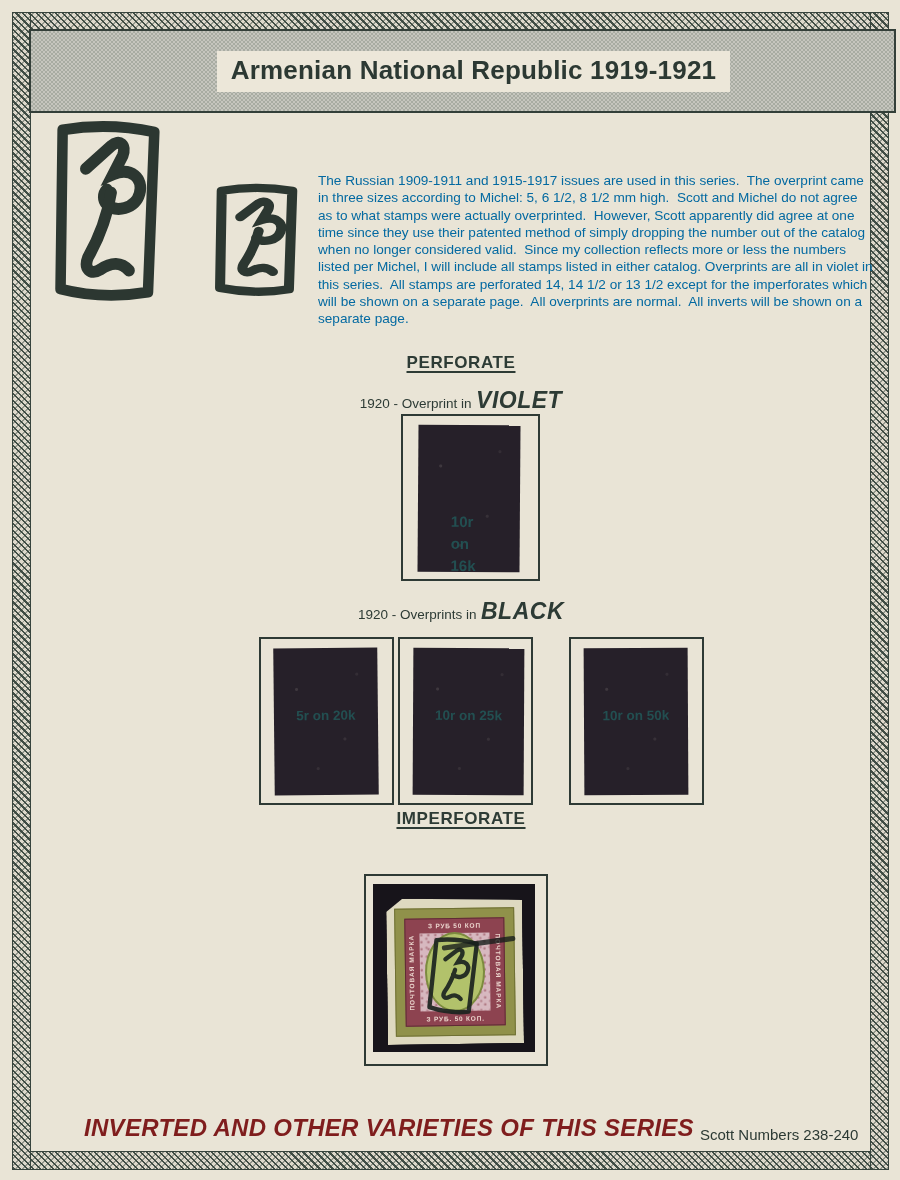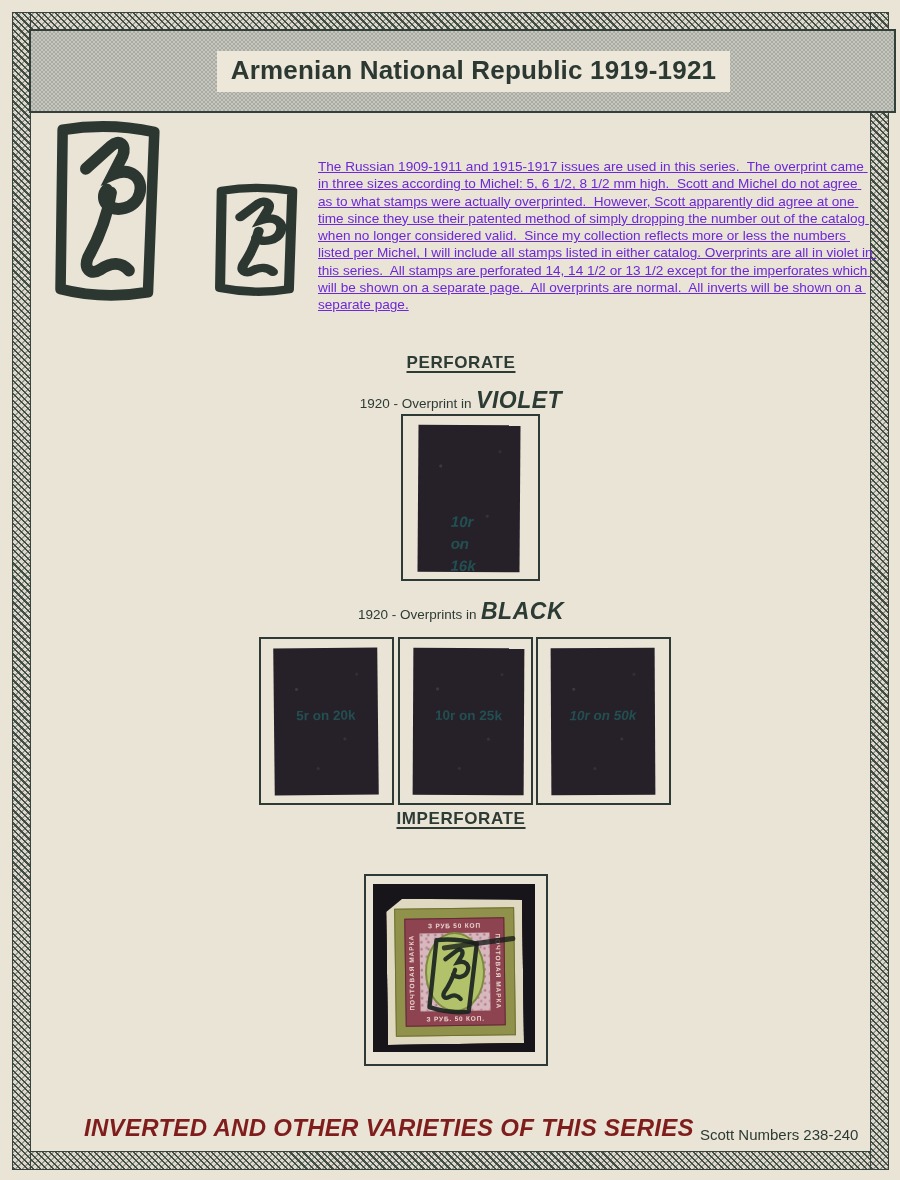--- a/index.html
+++ b/index.html
@@ -39,24 +39,23 @@
   }
 
   
   .monogram{position:absolute;color:#2c3731;}
   .monogram svg{width:100%;height:100%;}
   .monogram.large{left:50px;top:119px;width:118px;height:184px;}
   .monogram.small{left:210px;top:181px;width:94px;height:118px;}
 
   
   .intro{
-    position:absolute;left:318px;top:158px;width:556px;
-    font-size:13.6px;line-height:17.3px;color:#6d28d9;
+    position:absolute;left:318px;top:172px;width:556px;
+    font-size:13.6px;line-height:17.3px;color:#0369a1;
     white-space:pre-wrap;
-    text-decoration:underline;
   }
 
   
   .centerline{position:absolute;left:30px;right:30px;text-align:center;padding-left:22px;}
   .section-heading{
     font-size:17px;font-weight:bold;letter-spacing:.6px;
     text-decoration:underline;text-decoration-thickness:2px;text-underline-offset:3px;
   }
   .subheading{white-space:nowrap;}
   .subheading .prefix{font-size:13.5px;}
@@ -73,26 +72,26 @@
       radial-gradient(circle at 68% 62%, rgba(210,200,190,.10) 0 1px, transparent 2px),
       radial-gradient(circle at 42% 82%, rgba(210,200,190,.09) 0 1px, transparent 2px),
       radial-gradient(circle at 80% 18%, rgba(210,200,190,.08) 0 1px, transparent 2px);
   }
   .surcharge{
     position:absolute;color:rgba(33,92,92,.78);
     font-weight:bold;
   }
   .violet-mount{left:401px;top:414px;width:135px;height:163px;}
   .violet-mount .dark-stamp{left:15px;top:9px;width:102px;height:147px;transform:rotate(.4deg);}
-  .violet-mount .surcharge{left:33px;top:86px;font-size:15px;line-height:22px;text-align:left;font-style:italic;}
+  .violet-mount .surcharge{left:33px;top:86px;font-size:15px;line-height:22px;text-align:left;}
 
   .black-mount{top:637px;width:131px;height:164px;}
   .black-mount.m1{left:259px;}
   .black-mount.m2{left:398px;}
-  .black-mount.m3{left:536px;font-style:italic;}
+  .black-mount.m3{left:569px;}
   .black-mount .dark-stamp{left:13px;top:9px;width:104px;height:147px;}
   .black-mount.m1 .dark-stamp{transform:rotate(-.6deg);}
   .black-mount.m2 .dark-stamp{transform:rotate(.3deg);padding-left:7px;}
   .black-mount.m3 .dark-stamp{transform:rotate(-.3deg);}
   .black-mount .surcharge{left:0;right:0;top:60px;font-size:13.5px;text-align:center;}
 
   
   .imperf-mount{left:364px;top:874px;width:180px;height:188px;}
   .photo{
     position:absolute;left:7px;top:8px;width:162px;height:168px;background:#17141a;

